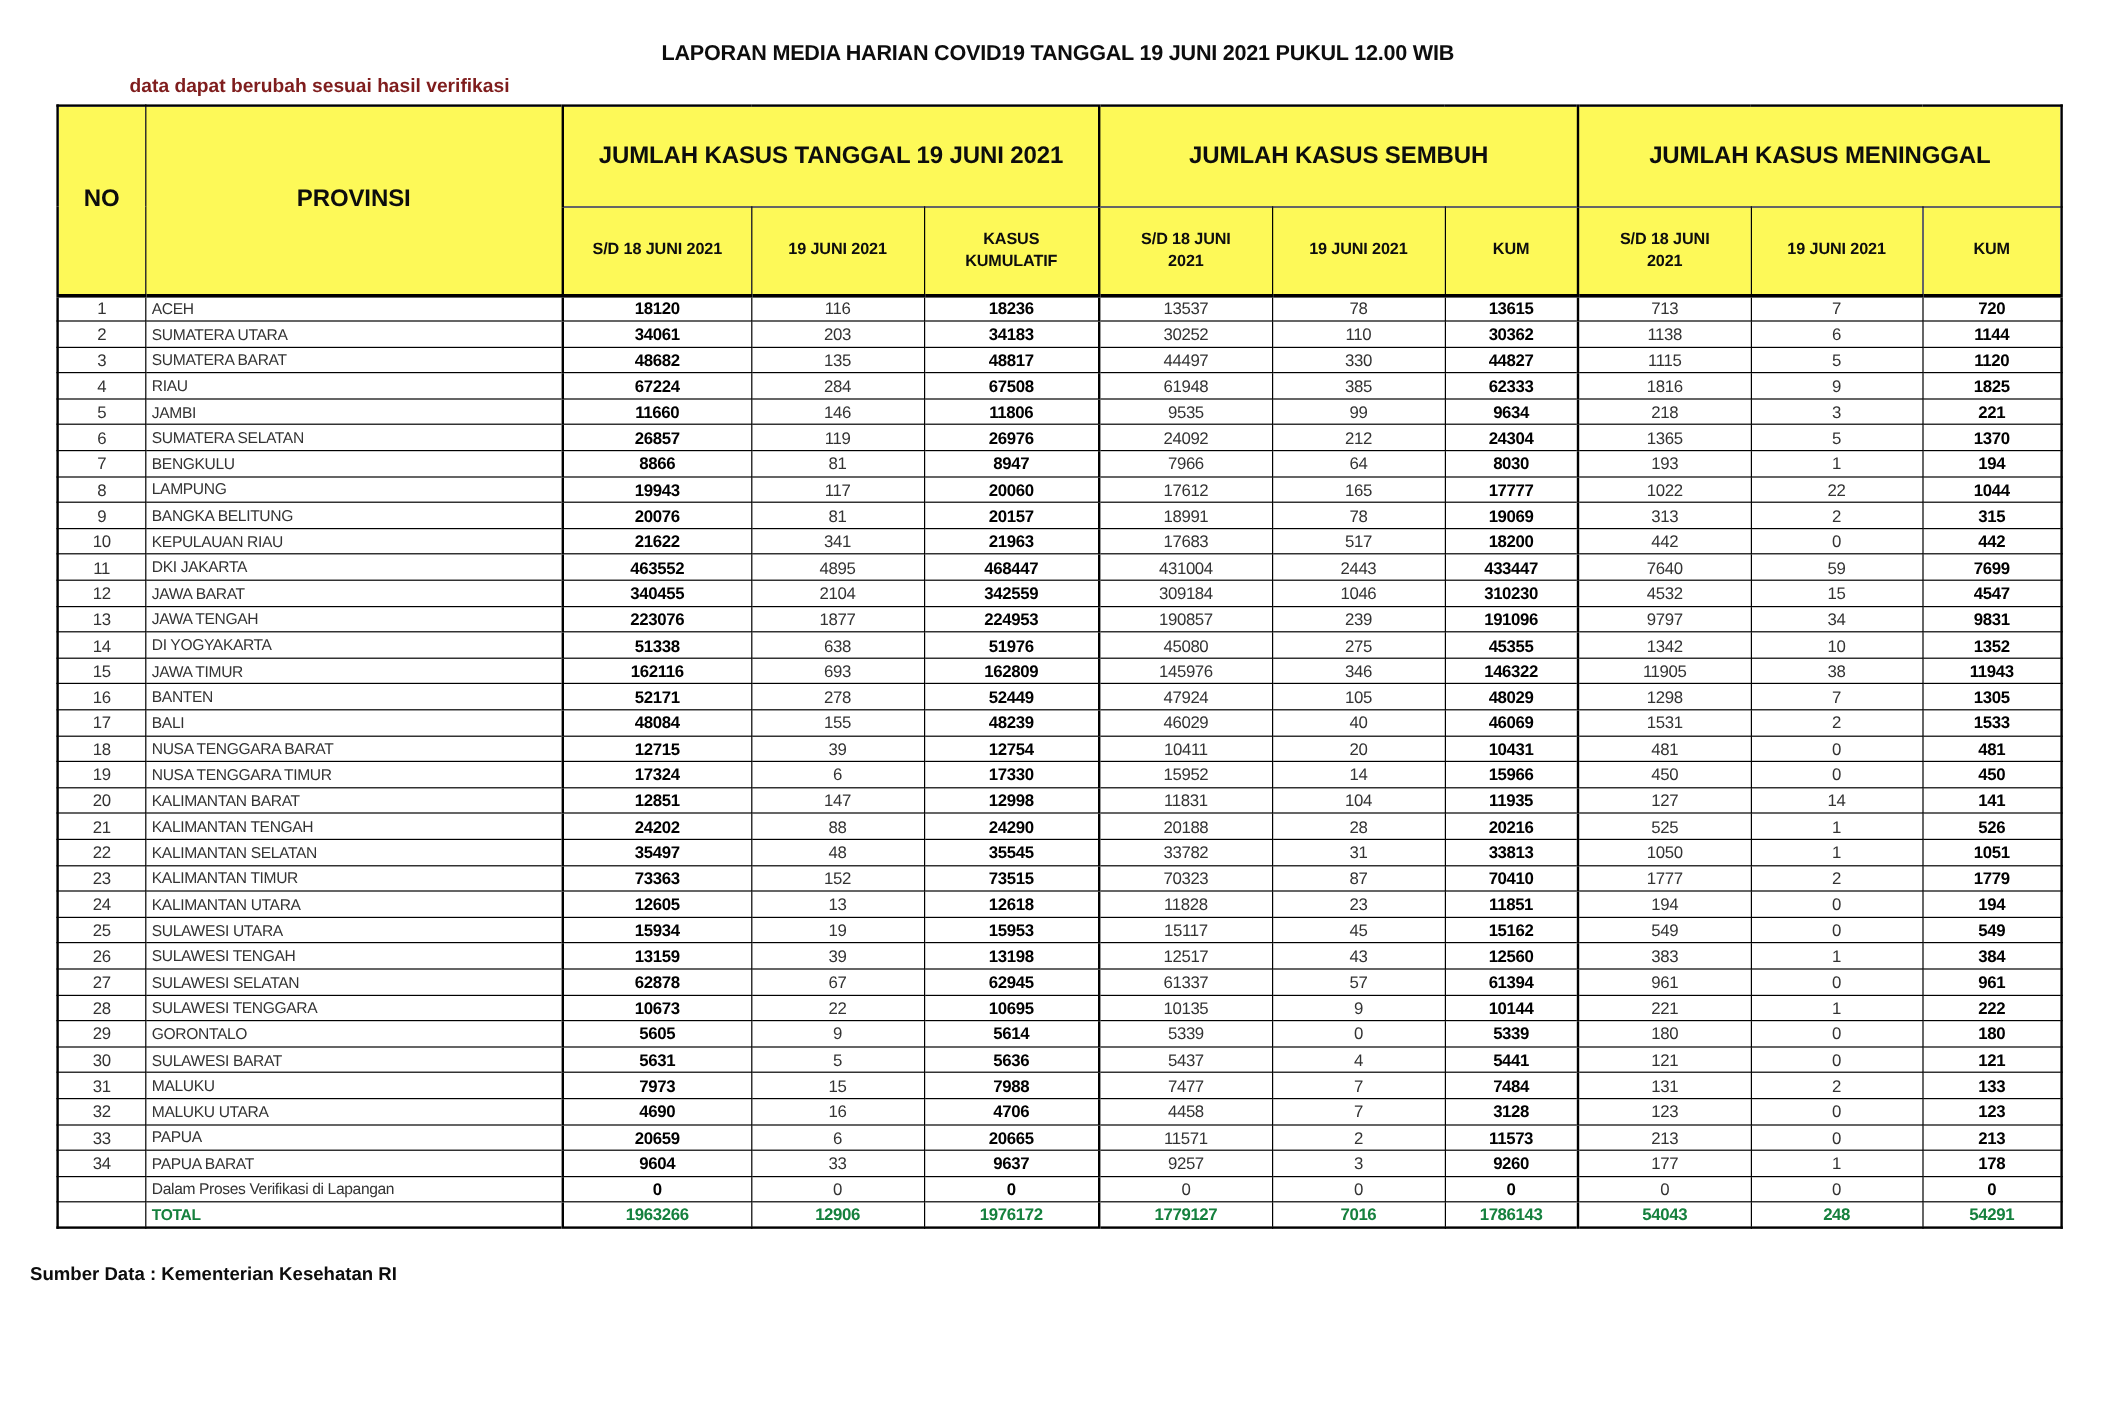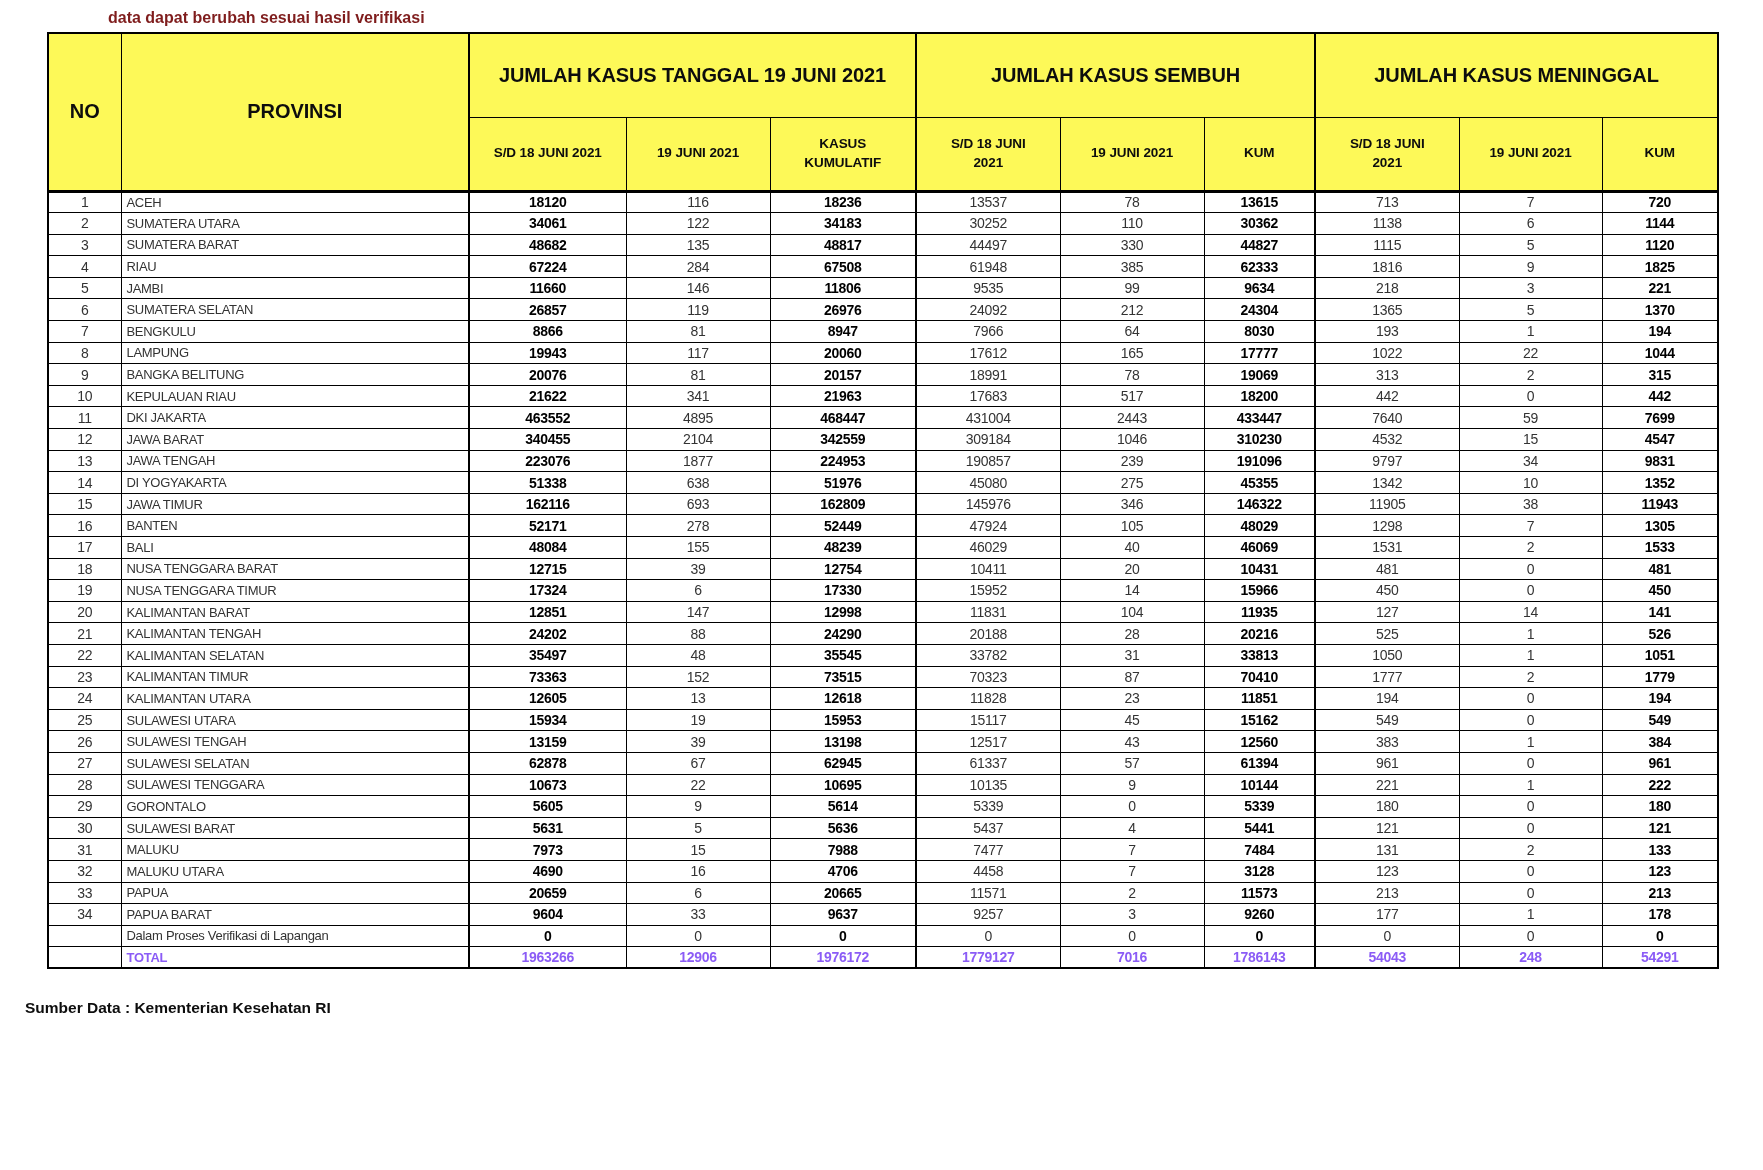--- a/index.html
+++ b/index.html
@@ -70,32 +70,33 @@
     padding-left: 5px;
     font-size: 13px;
   }
   tbody td:nth-child(3),
   tbody td:nth-child(5),
   tbody td:nth-child(8),
   tbody td:nth-child(11) { font-weight: bold; color: #000; }
   tbody td:nth-child(3),
   tbody td:nth-child(6),
   tbody td:nth-child(9) { border-left-width: 2px; }
-  tr.total-row td { font-weight: bold; color: #8b5cf6; }
+  tr.total-row td { font-weight: bold; color: #15803d; }
   .source {
     margin: 30px 0 0 25px;
     font-size: 15.5px;
     font-weight: bold;
     color: #0d0d0d;
   }
 </style>
 </head>
 <body>
 
 <div class="page">
+  <div class="title">LAPORAN MEDIA HARIAN COVID19 TANGGAL 19 JUNI 2021 PUKUL 12.00 WIB</div>
   <div class="disclaimer">data dapat berubah sesuai hasil verifikasi</div>
 
   <table class="report">
     <colgroup>
       <col style="width:73px">
         <col style="width:348px">
       <col style="width:157px">
         <col style="width:144px">
         <col style="width:146px">
       <col style="width:144px">
@@ -139,21 +140,21 @@
           <td>78</td>
           <td>13615</td>
           <td>713</td>
           <td>7</td>
           <td>720</td>
         </tr>
         <tr>
           <td>2</td>
           <td>SUMATERA UTARA</td>
           <td>34061</td>
-          <td>122</td>
+          <td>203</td>
           <td>34183</td>
           <td>30252</td>
           <td>110</td>
           <td>30362</td>
           <td>1138</td>
           <td>6</td>
           <td>1144</td>
         </tr>
         <tr>
           <td>3</td>

